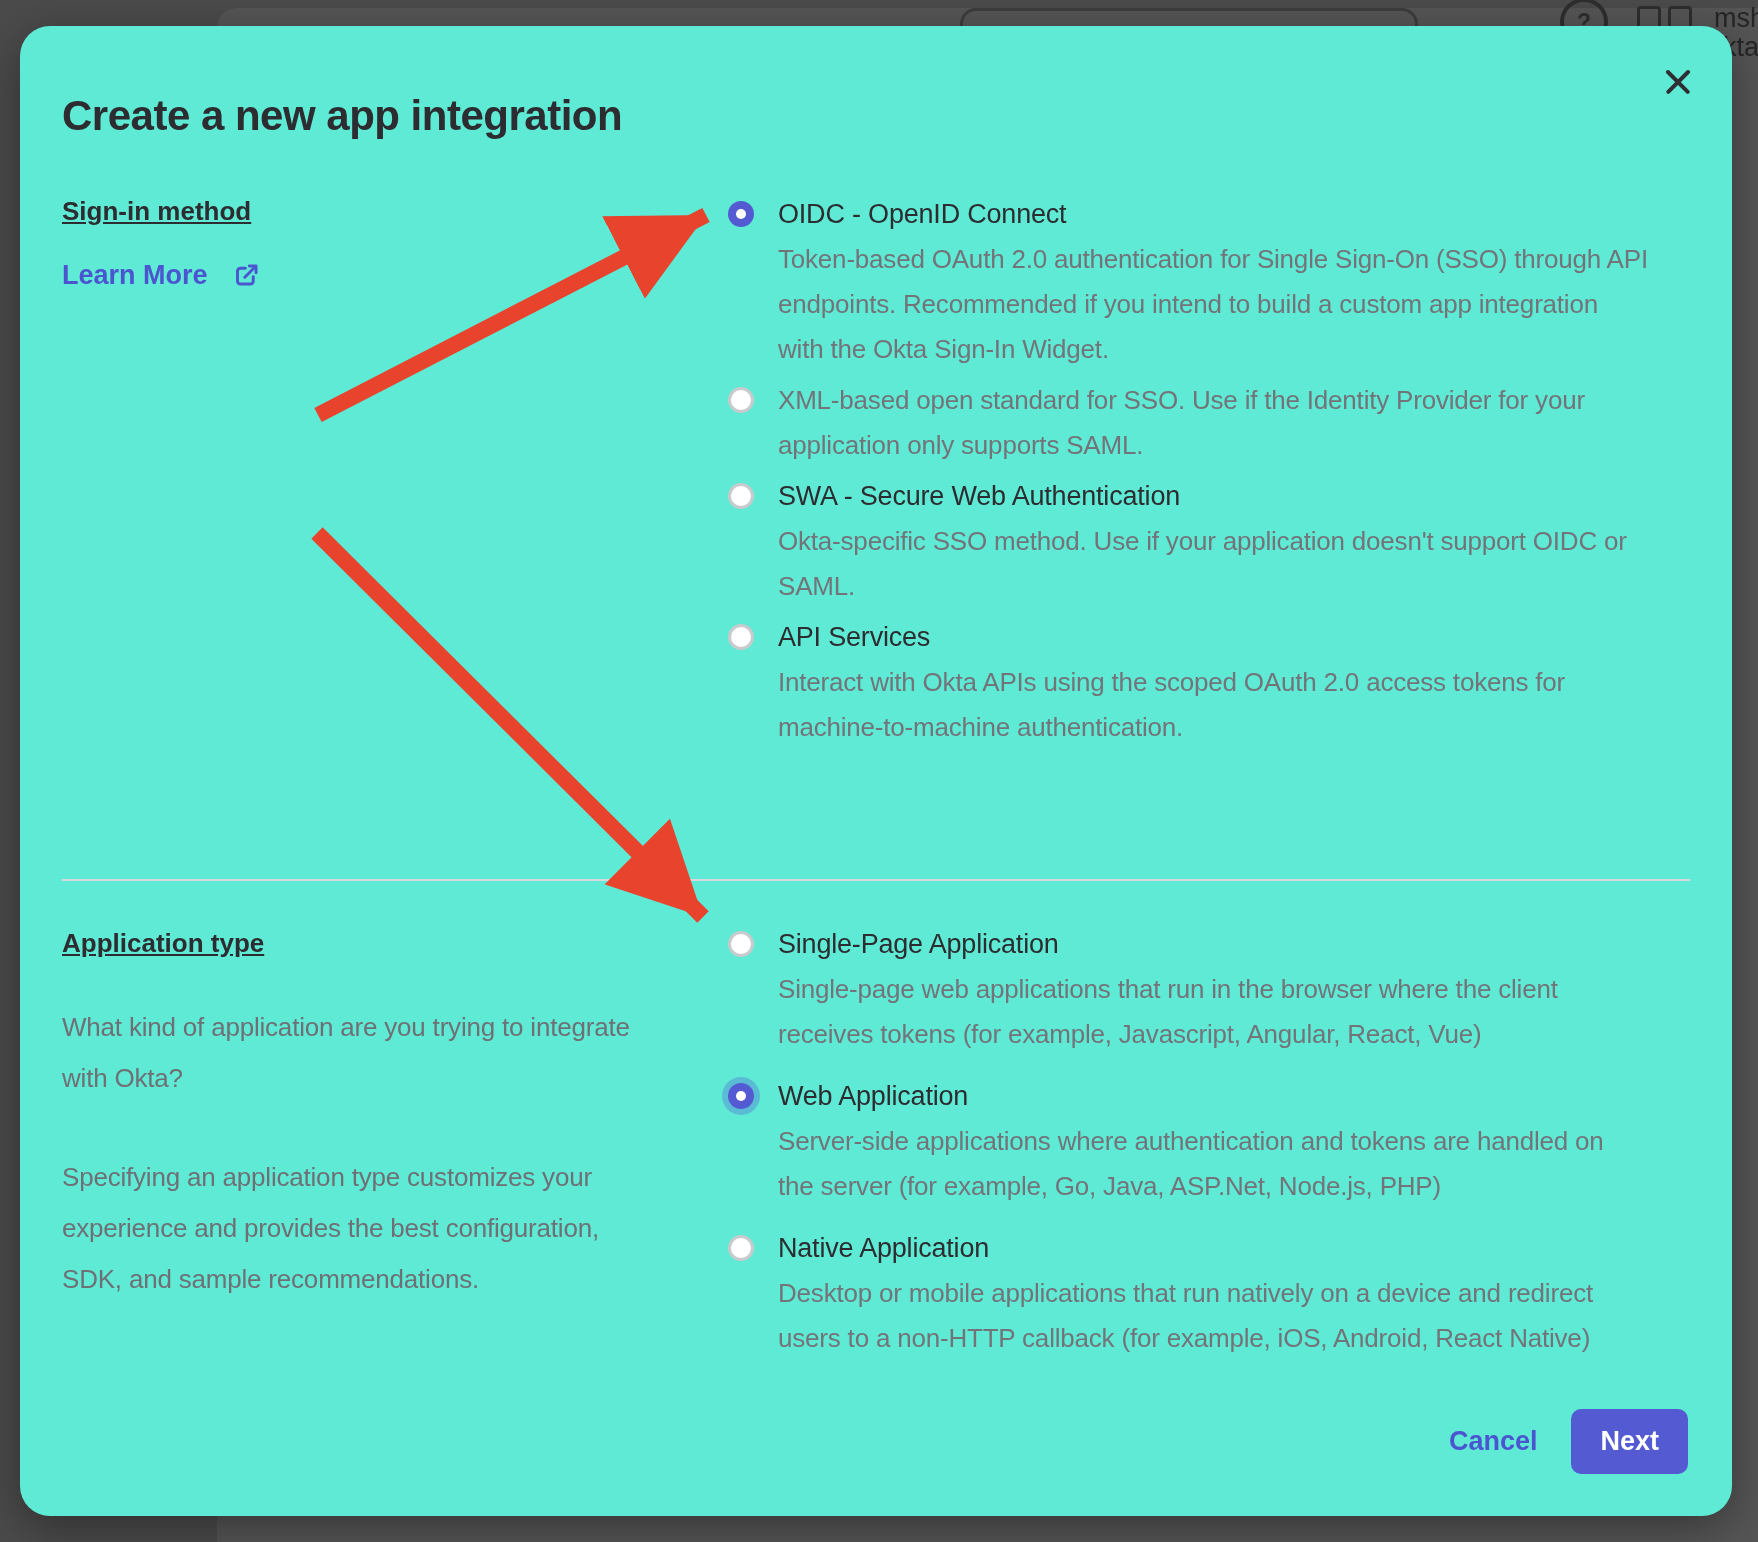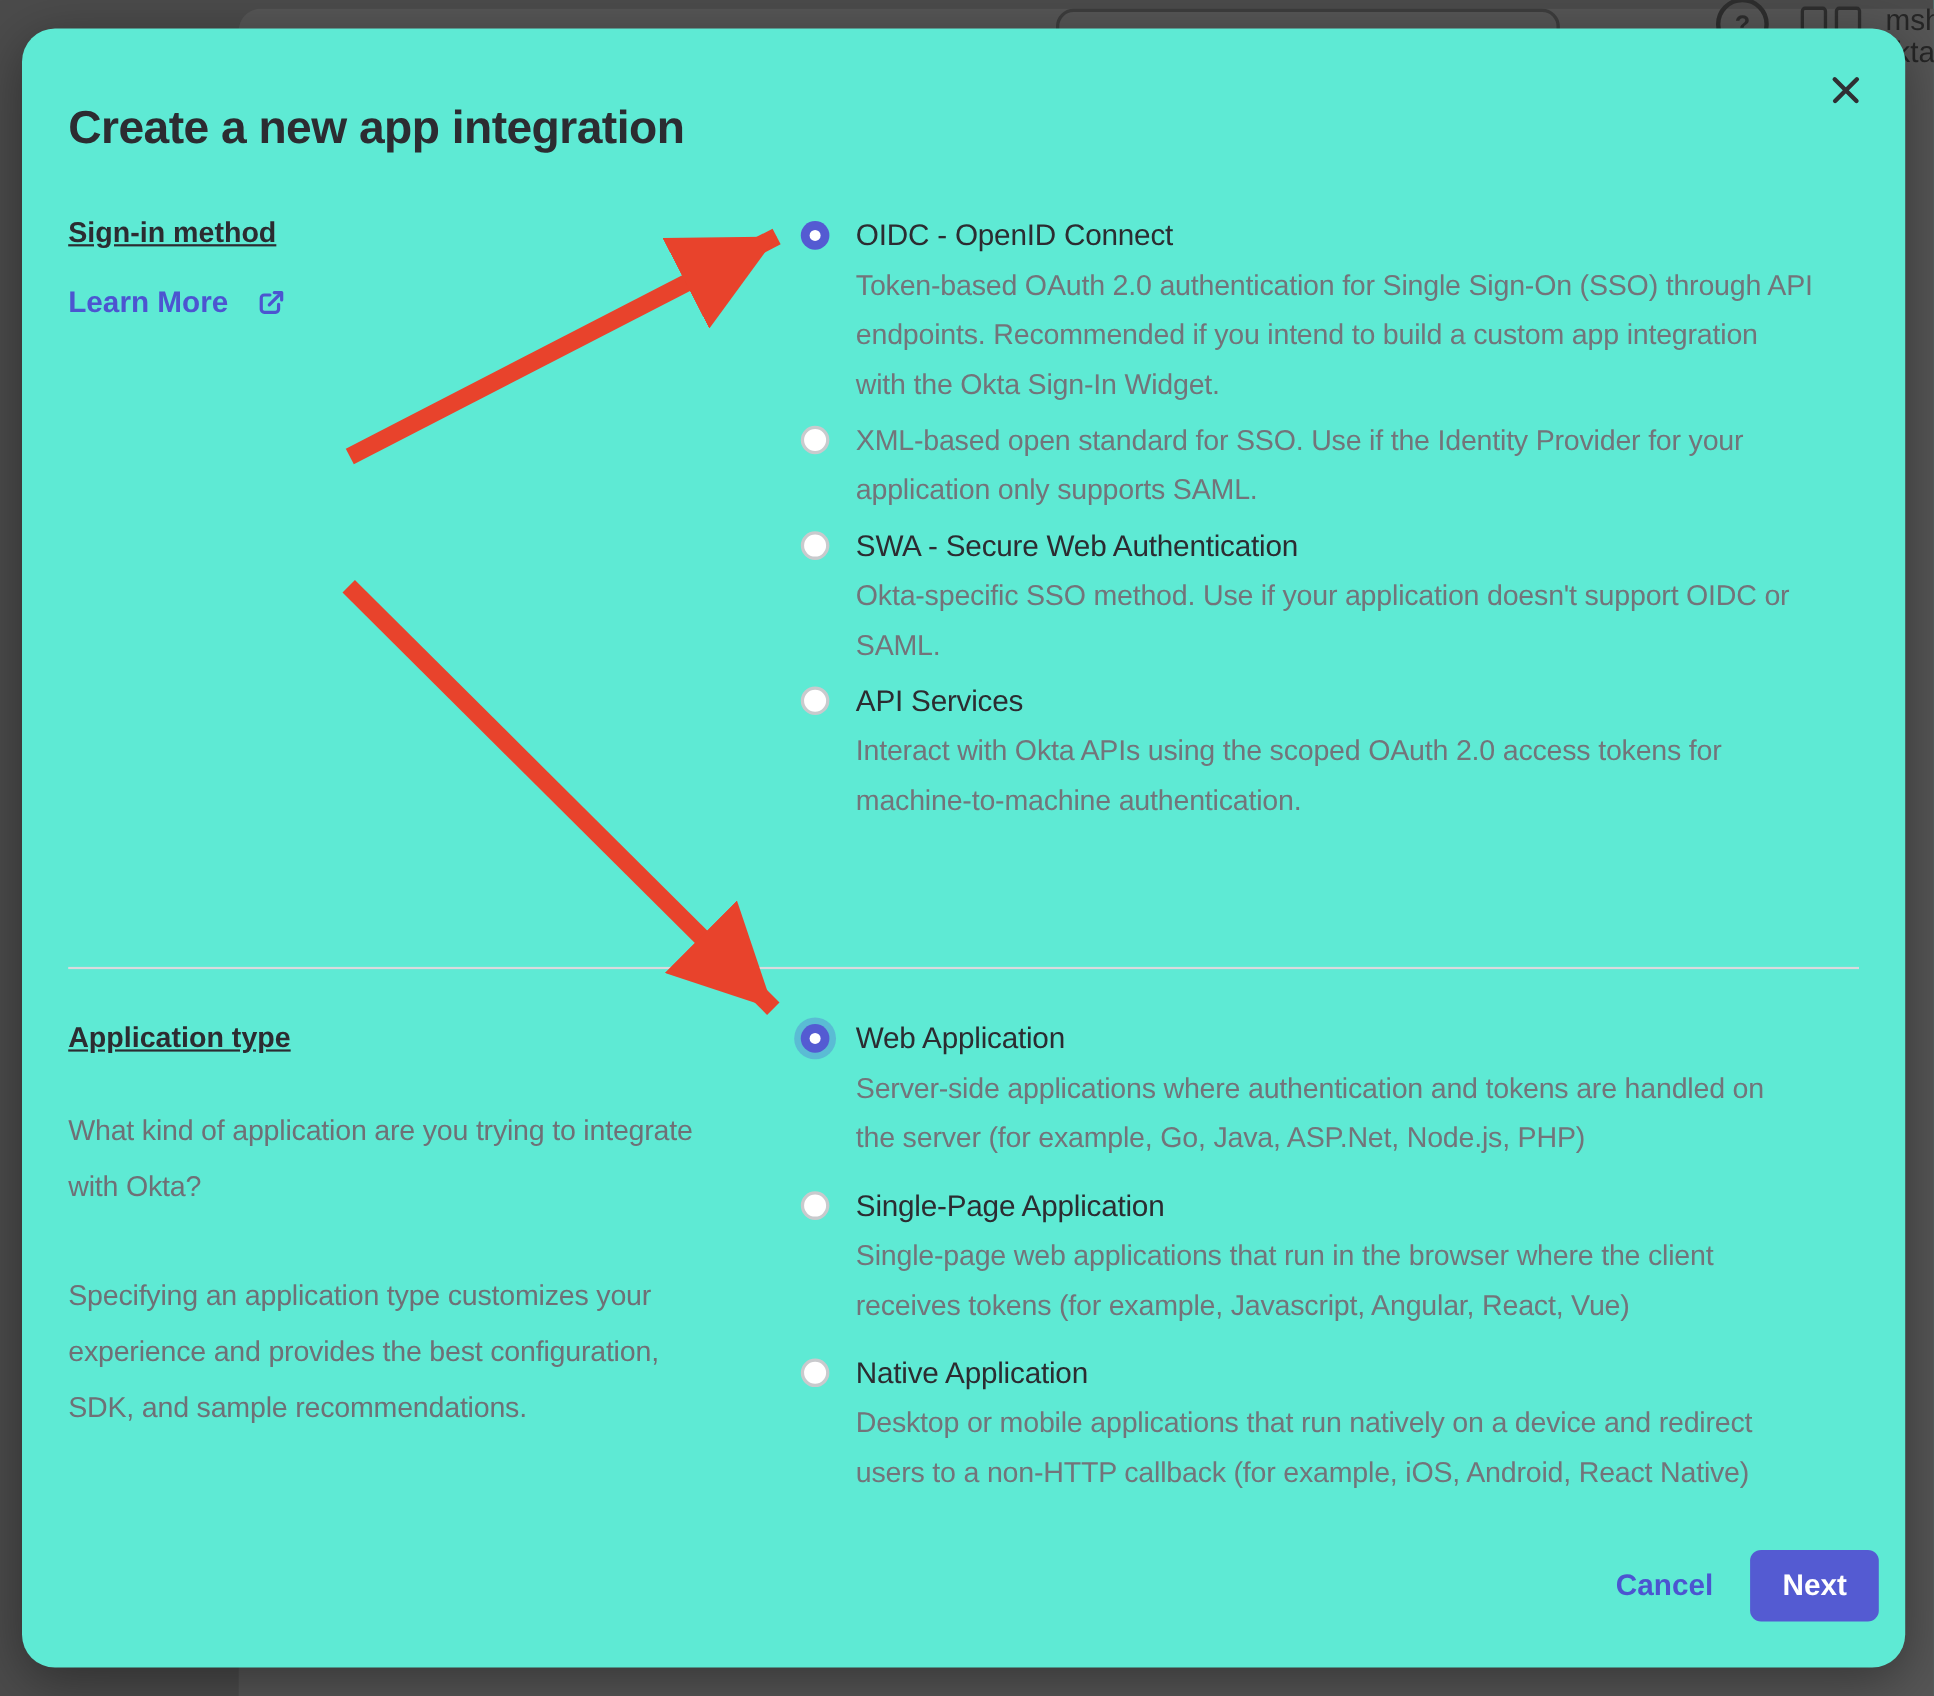--- a/index.html
+++ b/index.html
@@ -94,21 +94,21 @@
   .opt-desc{
     font-size:26px;color:#73747a;line-height:45px;white-space:pre;letter-spacing:-.2px;
   }
 
   .divider{
     position:absolute;left:42px;top:853px;width:1628px;height:0;
     border-top:2px solid #dadadd;
   }
 
   .footer{
-    position:absolute;right:24px;bottom:42px;
+    position:absolute;right:44px;bottom:42px;
     display:flex;align-items:center;gap:24px;
   }
   .btn-cancel{
     font-size:27px;font-weight:700;color:#4c55d0;cursor:pointer;padding:0 10px;
     background:none;border:none;font-family:inherit;
   }
   .btn-next{
     height:65px;padding:0 29px;background:#545bd2;border:none;border-radius:10px;
     color:#fff;font-size:27px;font-weight:700;font-family:inherit;cursor:pointer;
     display:flex;align-items:center;
@@ -190,33 +190,33 @@
 
   <div class="sec-heading h-apptype">Application type</div>
   <div class="para para-1">What kind of application are you trying to integrate
 with Okta?</div>
   <div class="para para-2">Specifying an application type customizes your
 experience and provides the best configuration,
 SDK, and sample recommendations.</div>
 
   <div class="options opts-apptype">
     <div class="option">
+      <div class="radio unsel"></div>
+      <div class="texts">
+        <div class="opt-label">Single-Page Application</div>
+        <div class="opt-desc">Single-page web applications that run in the browser where the client
+receives tokens (for example, Javascript, Angular, React, Vue)</div>
+      </div>
+    </div>
+    <div class="option">
       <div class="radio sel halo"></div>
       <div class="texts">
         <div class="opt-label">Web Application</div>
         <div class="opt-desc">Server-side applications where authentication and tokens are handled on
 the server (for example, Go, Java, ASP.Net, Node.js, PHP)</div>
-      </div>
-    </div>
-    <div class="option">
-      <div class="radio unsel"></div>
-      <div class="texts">
-        <div class="opt-label">Single-Page Application</div>
-        <div class="opt-desc">Single-page web applications that run in the browser where the client
-receives tokens (for example, Javascript, Angular, React, Vue)</div>
       </div>
     </div>
     <div class="option">
       <div class="radio unsel"></div>
       <div class="texts">
         <div class="opt-label">Native Application</div>
         <div class="opt-desc">Desktop or mobile applications that run natively on a device and redirect
 users to a non-HTTP callback (for example, iOS, Android, React Native)</div>
       </div>
     </div>

